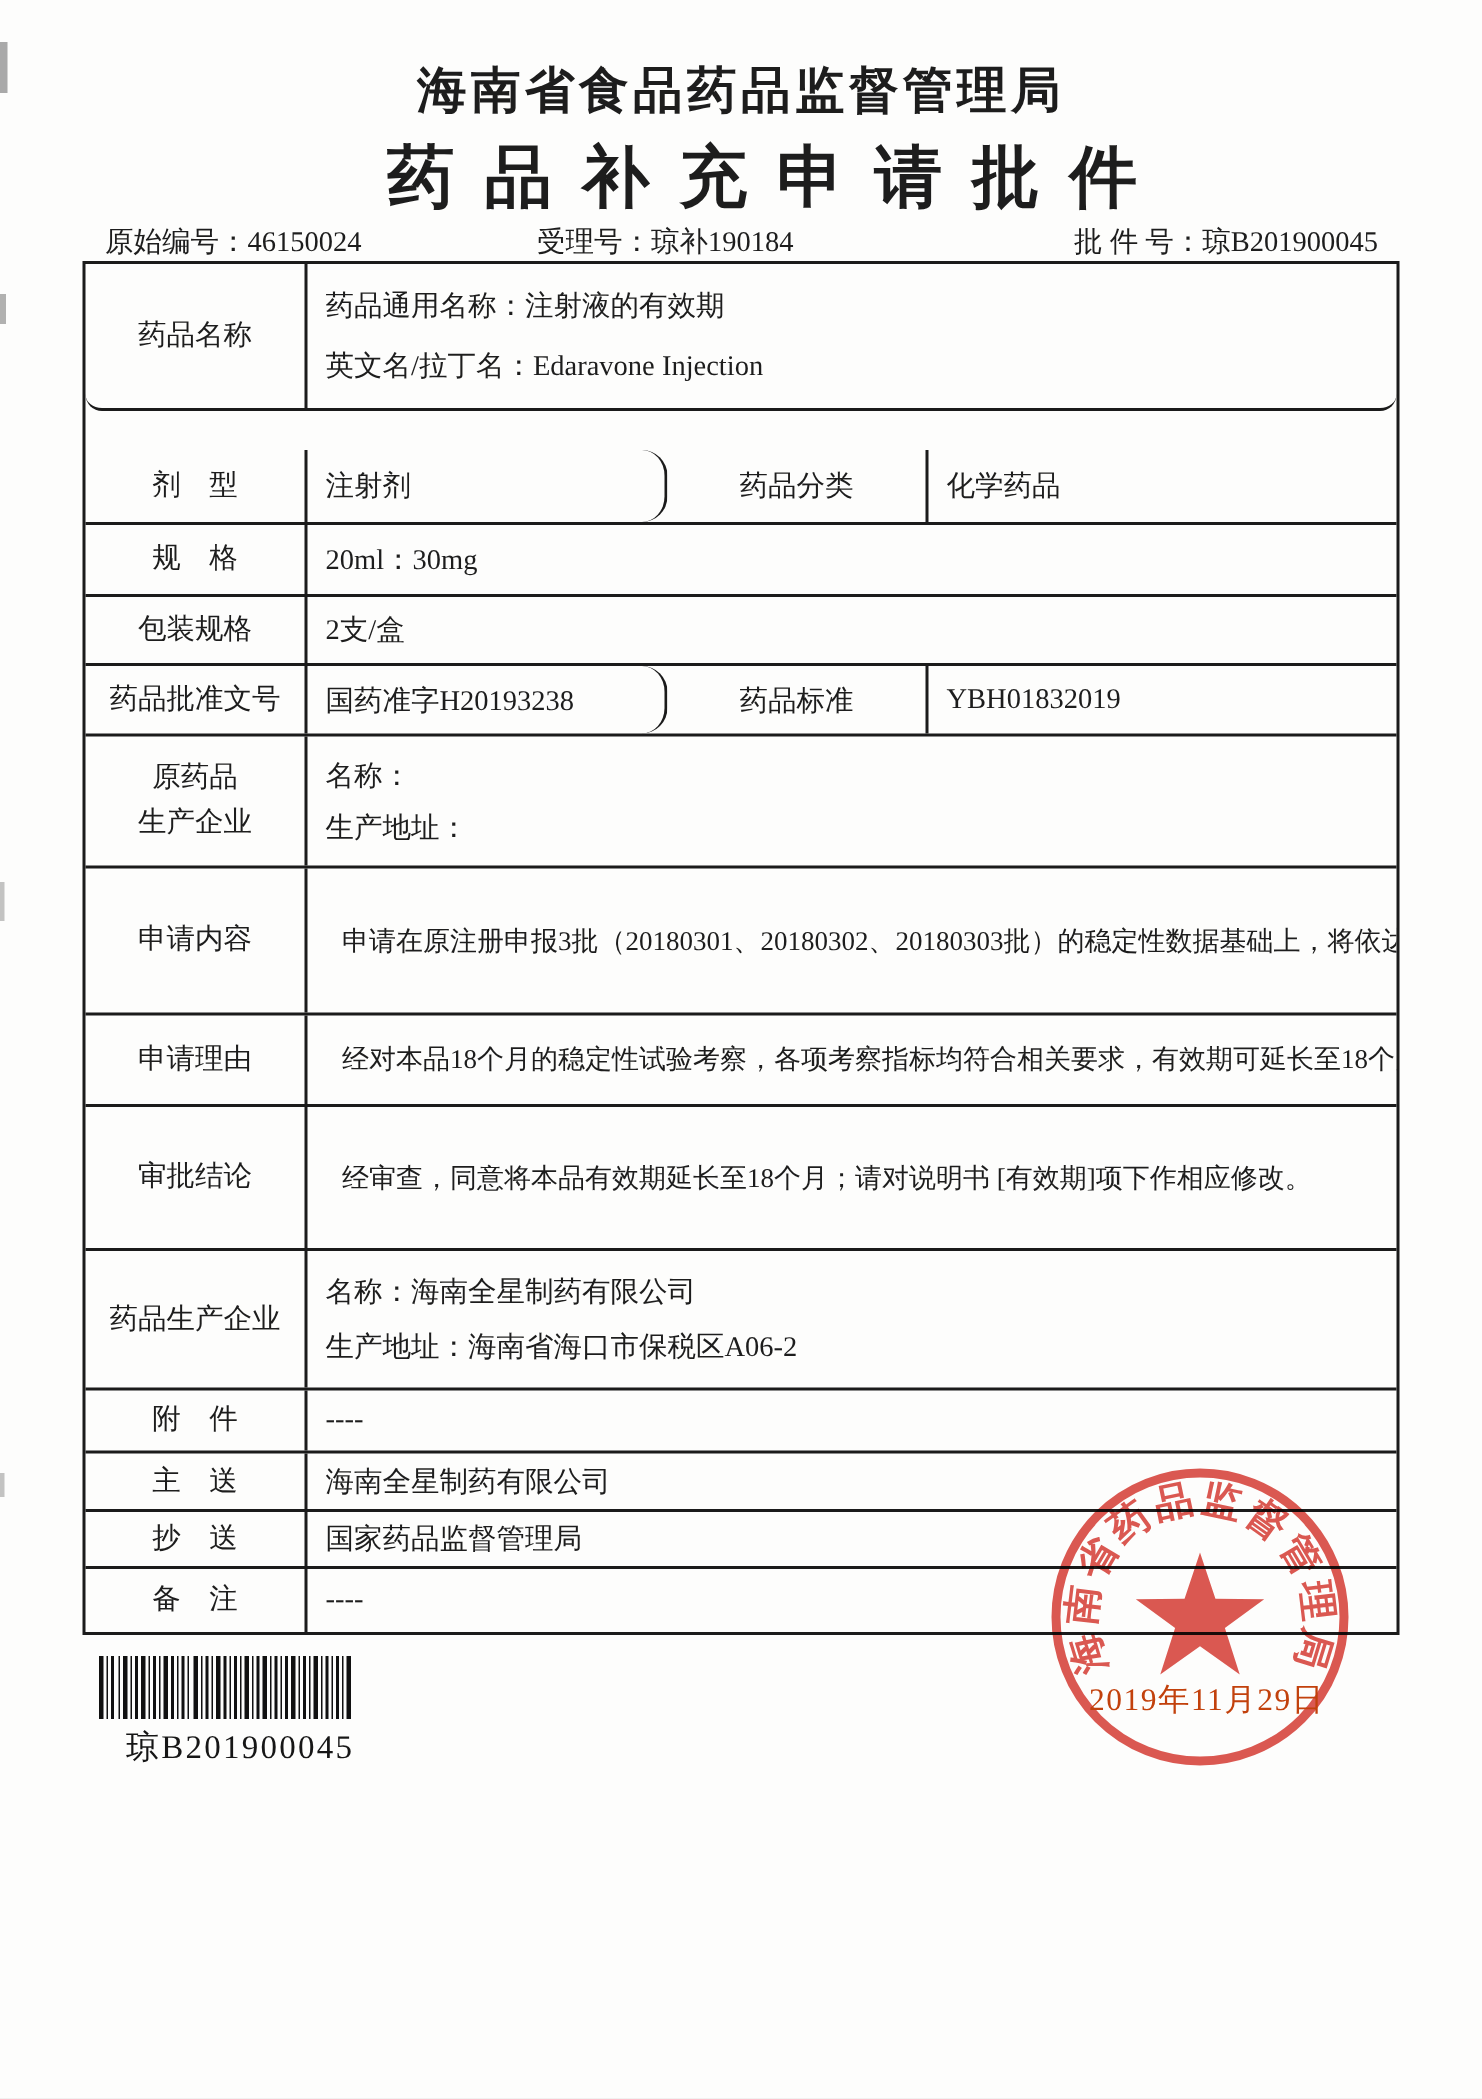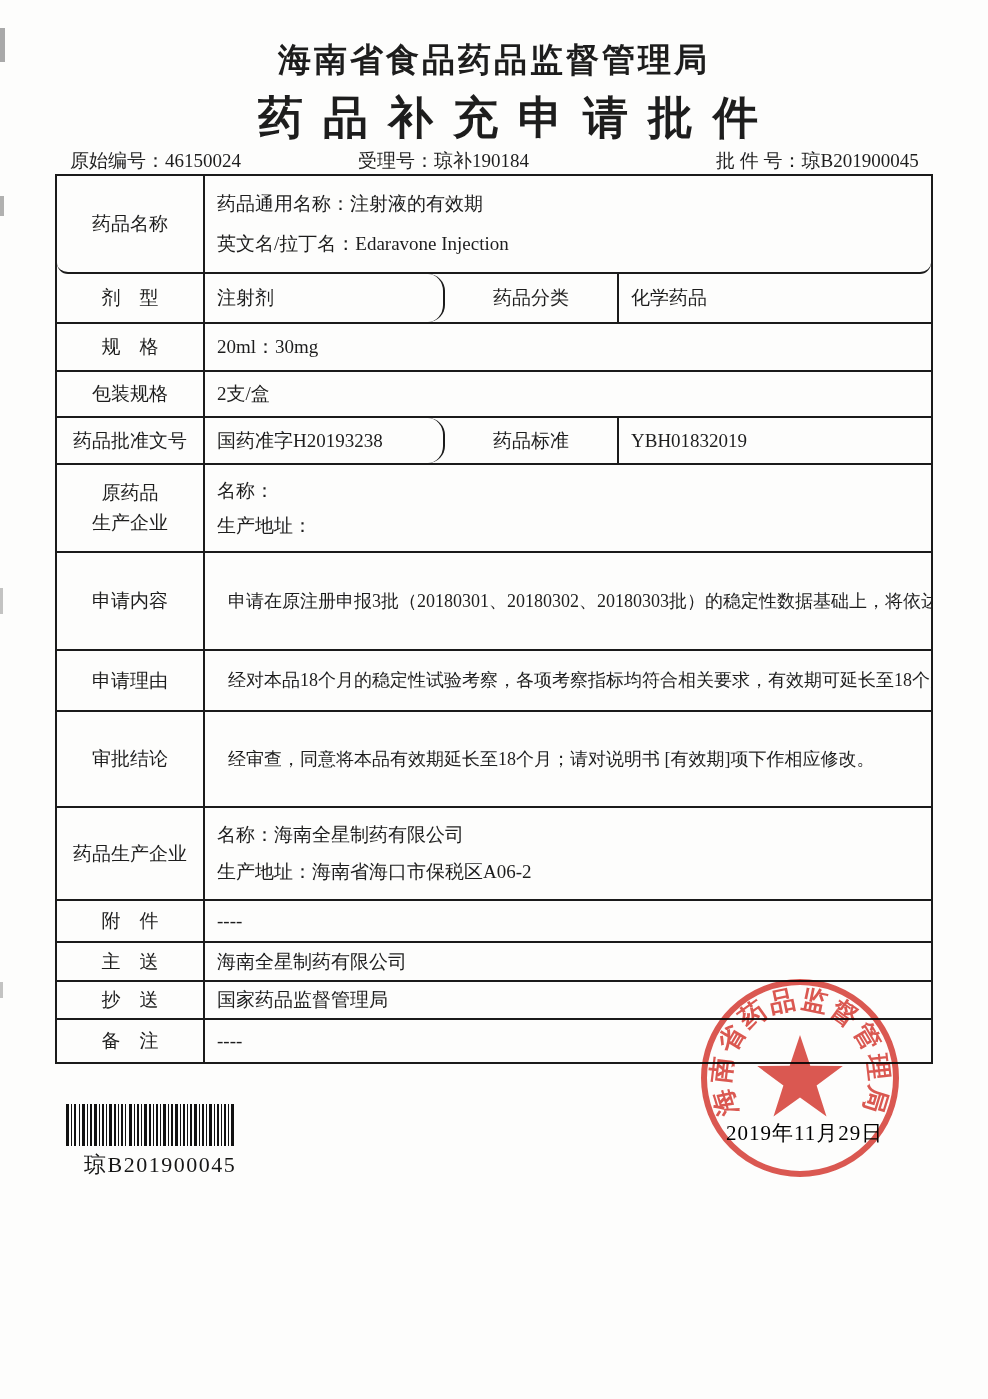--- a/index.html
+++ b/index.html
@@ -39,21 +39,21 @@
   .doc-table {
     position: absolute;
     top: 174px; left: 55px;
     width: 878px;
     border: 2px solid #1b1b1b;
     font-size: 19px;
   }
   .row { display: flex; border-bottom: 2px solid #1b1b1b; }
   .row:last-child { border-bottom: none; }
   .r1  { height: 98px; border-radius: 11px; }
-  .r2  { height: 50px; }
+  .r2  { height: 50px; margin-top: 26px; }
   .r3  { height: 48px; }
   .r4  { height: 46px; }
   .r5  { height: 47px; }
   .r6  { height: 88px; }
   .r7  { height: 98px; }
   .r8  { height: 61px; }
   .r9  { height: 96px; }
   .r10 { height: 93px; font-family: Liberation Serif, serif; }
   .r11 { height: 42px; }
   .r12 { height: 39px; }
@@ -106,21 +106,21 @@
     opacity: 0.88;
     filter: blur(0.4px);
     pointer-events: none;
     z-index: 3;
   }
   .seal-date {
     position: absolute;
     left: 726px; top: 1119px;
     font-size: 21px;
     letter-spacing: 1px;
-    color: #000000;
+    color: #c2410c;
     z-index: 4;
   }
   
   .barcode { position: absolute; left: 66px; top: 1104px; z-index: 2; }
   .barcode-text {
     position: absolute;
     left: 84px; top: 1150px;
     font-size: 22px;
     letter-spacing: 1.5px;
     color: #161616;

